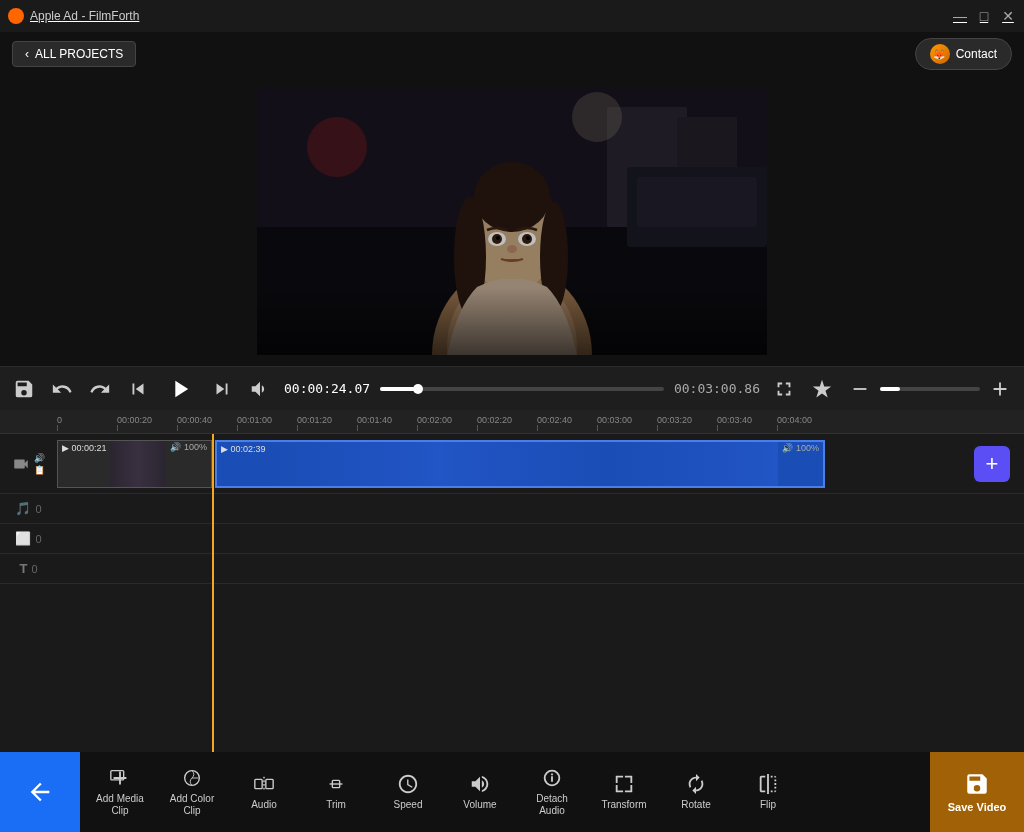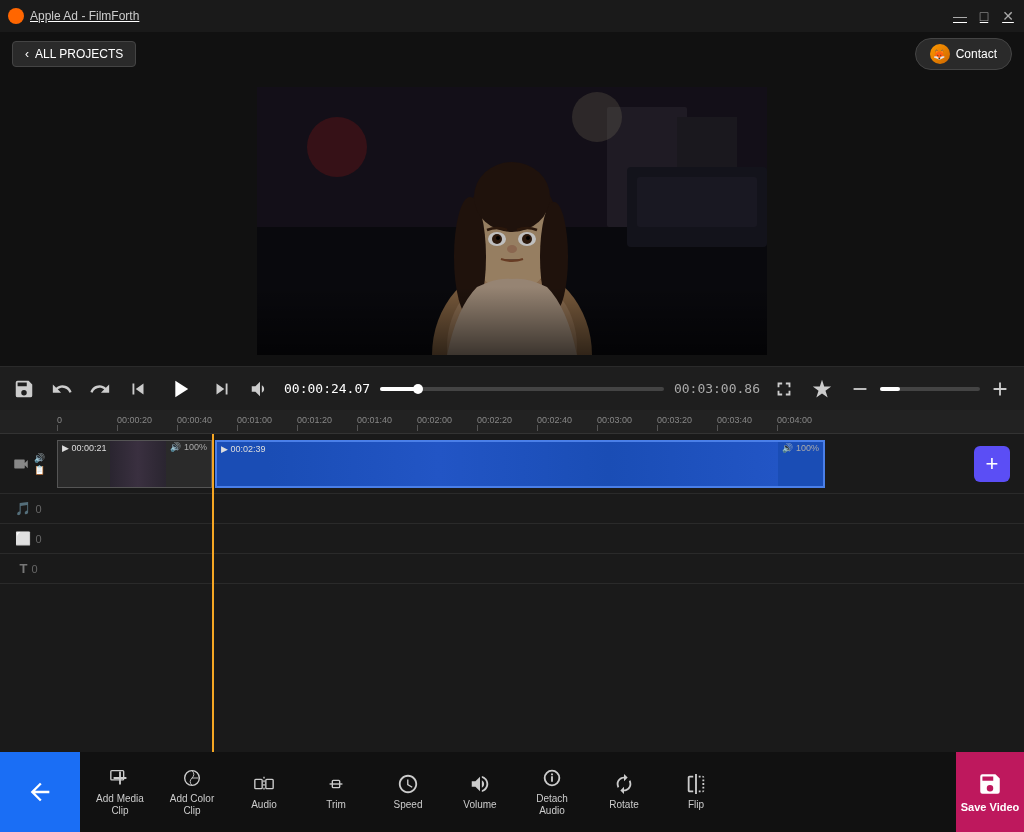--- a/index.html
+++ b/index.html
@@ -388,22 +388,22 @@
       border-radius: 6px;
       flex-shrink: 0;
     }
     .toolbar-item-label {
       font-size: 10px;
       color: #ccc;
       text-align: center;
       line-height: 1.2;
     }
     .save-btn {
-      width: 68px;
-      background: #be185d;
+      width: 94px;
+      background: #a16207;
       display: flex;
       flex-direction: column;
       align-items: center;
       justify-content: center;
       cursor: pointer;
       gap: 4px;
       flex-shrink: 0;
     }
     .save-btn-icon { font-size: 22px; color: #fff; }
     .save-btn-label { font-size: 11px; color: #fff; font-weight: 600; }
@@ -771,20 +771,26 @@
 
     <div class="toolbar-item">
       <svg class="icon-svg" viewBox="0 0 24 24">
         <path d="M12 3a9 9 0 100 18A9 9 0 0012 3zm0 16a7 7 0 110-14 7 7 0 010 14zm-1-9h2v6h-2zm0-3h2v2h-2z" fill="#ccc"></path>
       </svg>
       <span class="toolbar-item-label">Detach<br>Audio</span>
     </div>
 
 
 
+    <div class="toolbar-item">
+      <svg class="icon-svg" viewBox="0 0 24 24">
+        <path d="M3 3h8v2H5v6H3V3zm18 0v8h-2V5h-6V3h8zM3 21v-8h2v6h6v2H3zm18 0h-8v-2h6v-6h2v8z" fill="#ccc"></path>
+      </svg>
+      <span class="toolbar-item-label">Transform</span>
+    </div>
 
     <div class="toolbar-item">
       <svg class="icon-svg" viewBox="0 0 24 24">
         <path d="M12 6v3l4-4-4-4v3c-4.42 0-8 3.58-8 8 0 1.57.46 3.03 1.24 4.26L6.7 14.8c-.45-.83-.7-1.79-.7-2.8 0-3.31 2.69-6 6-6zm6.76 1.74L17.3 9.2c.44.84.7 1.79.7 2.8 0 3.31-2.69 6-6 6v-3l-4 4 4 4v-3c4.42 0 8-3.58 8-8 0-1.57-.46-3.03-1.24-4.26z" fill="#ccc"></path>
       </svg>
       <span class="toolbar-item-label">Rotate</span>
     </div>
 
     <div class="toolbar-item">
       <svg class="icon-svg" viewBox="0 0 24 24">

